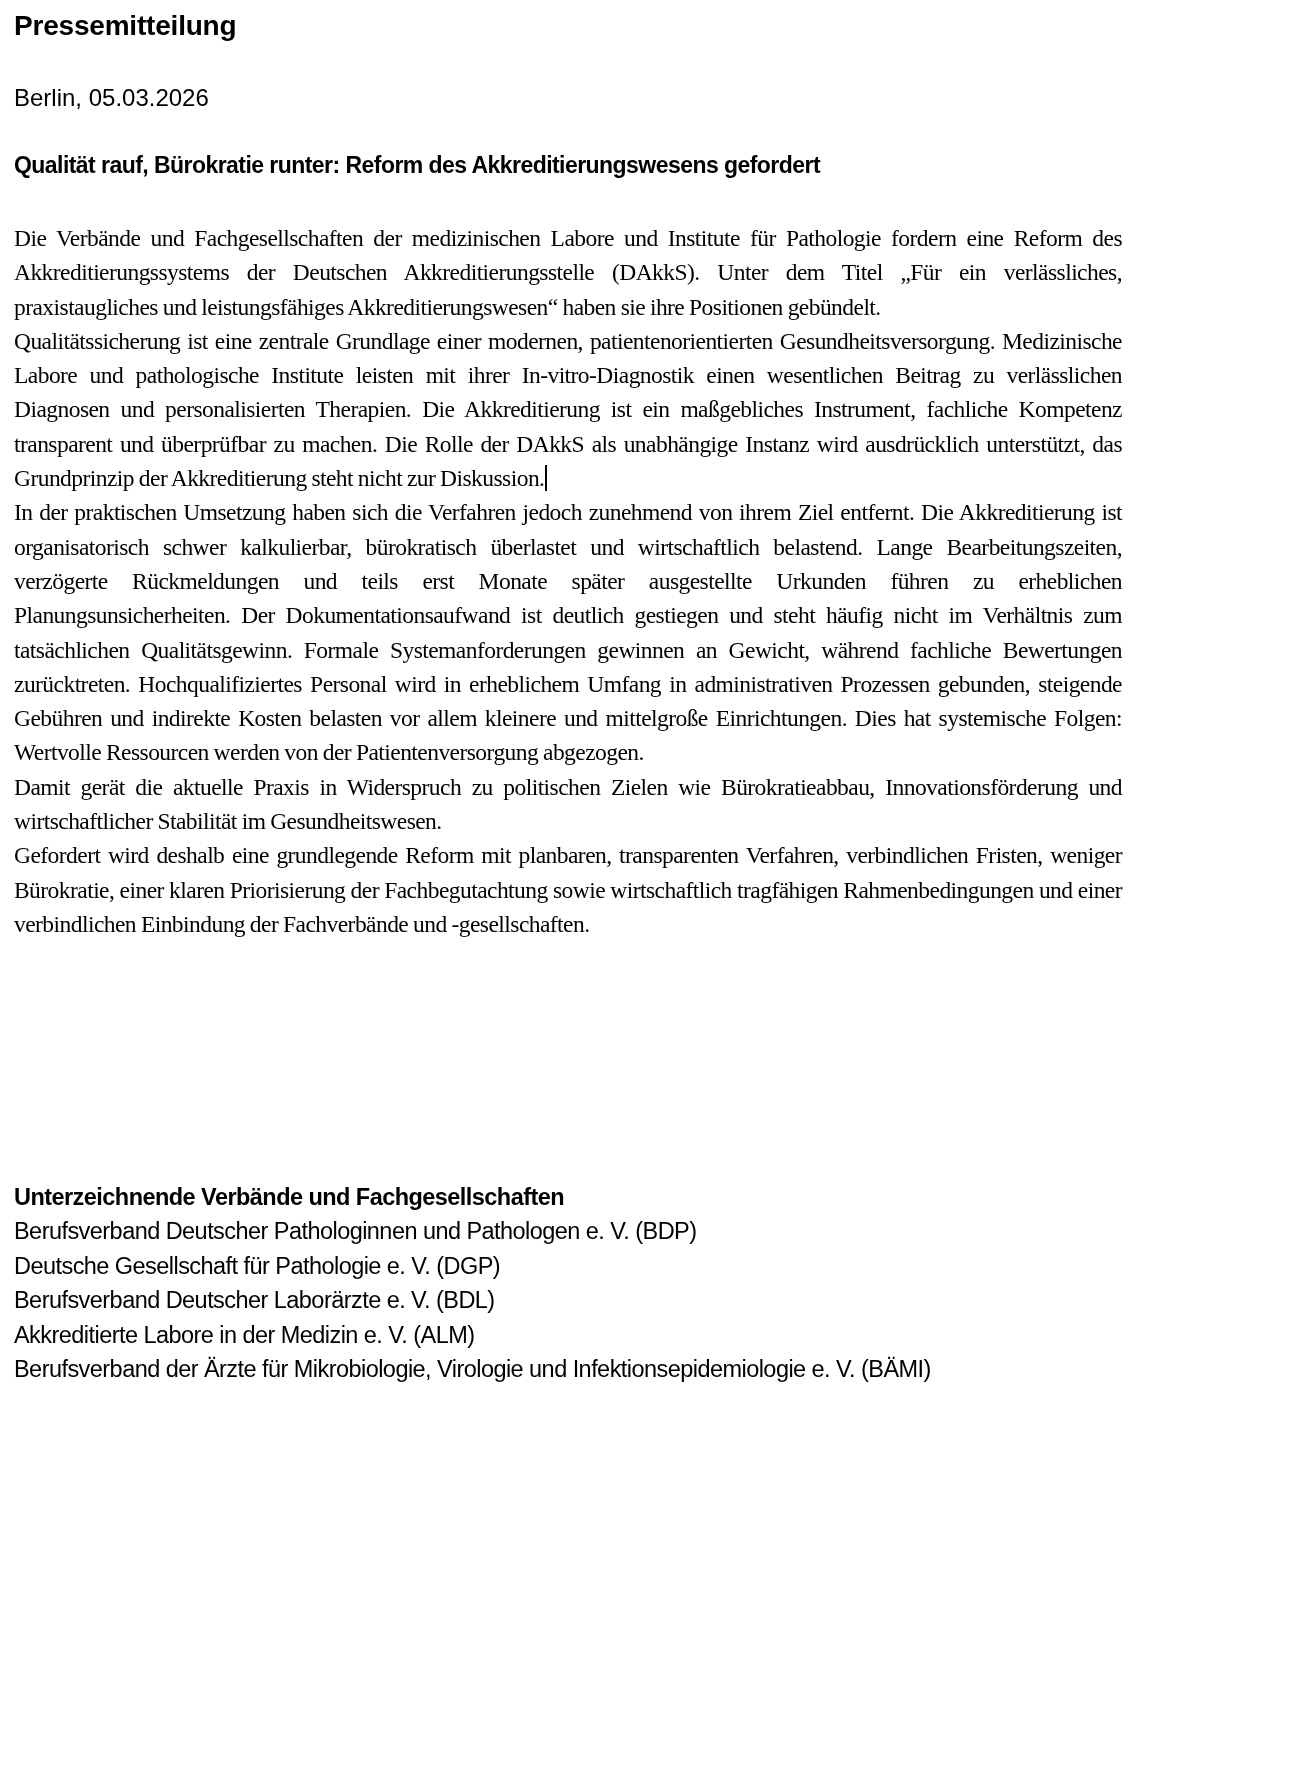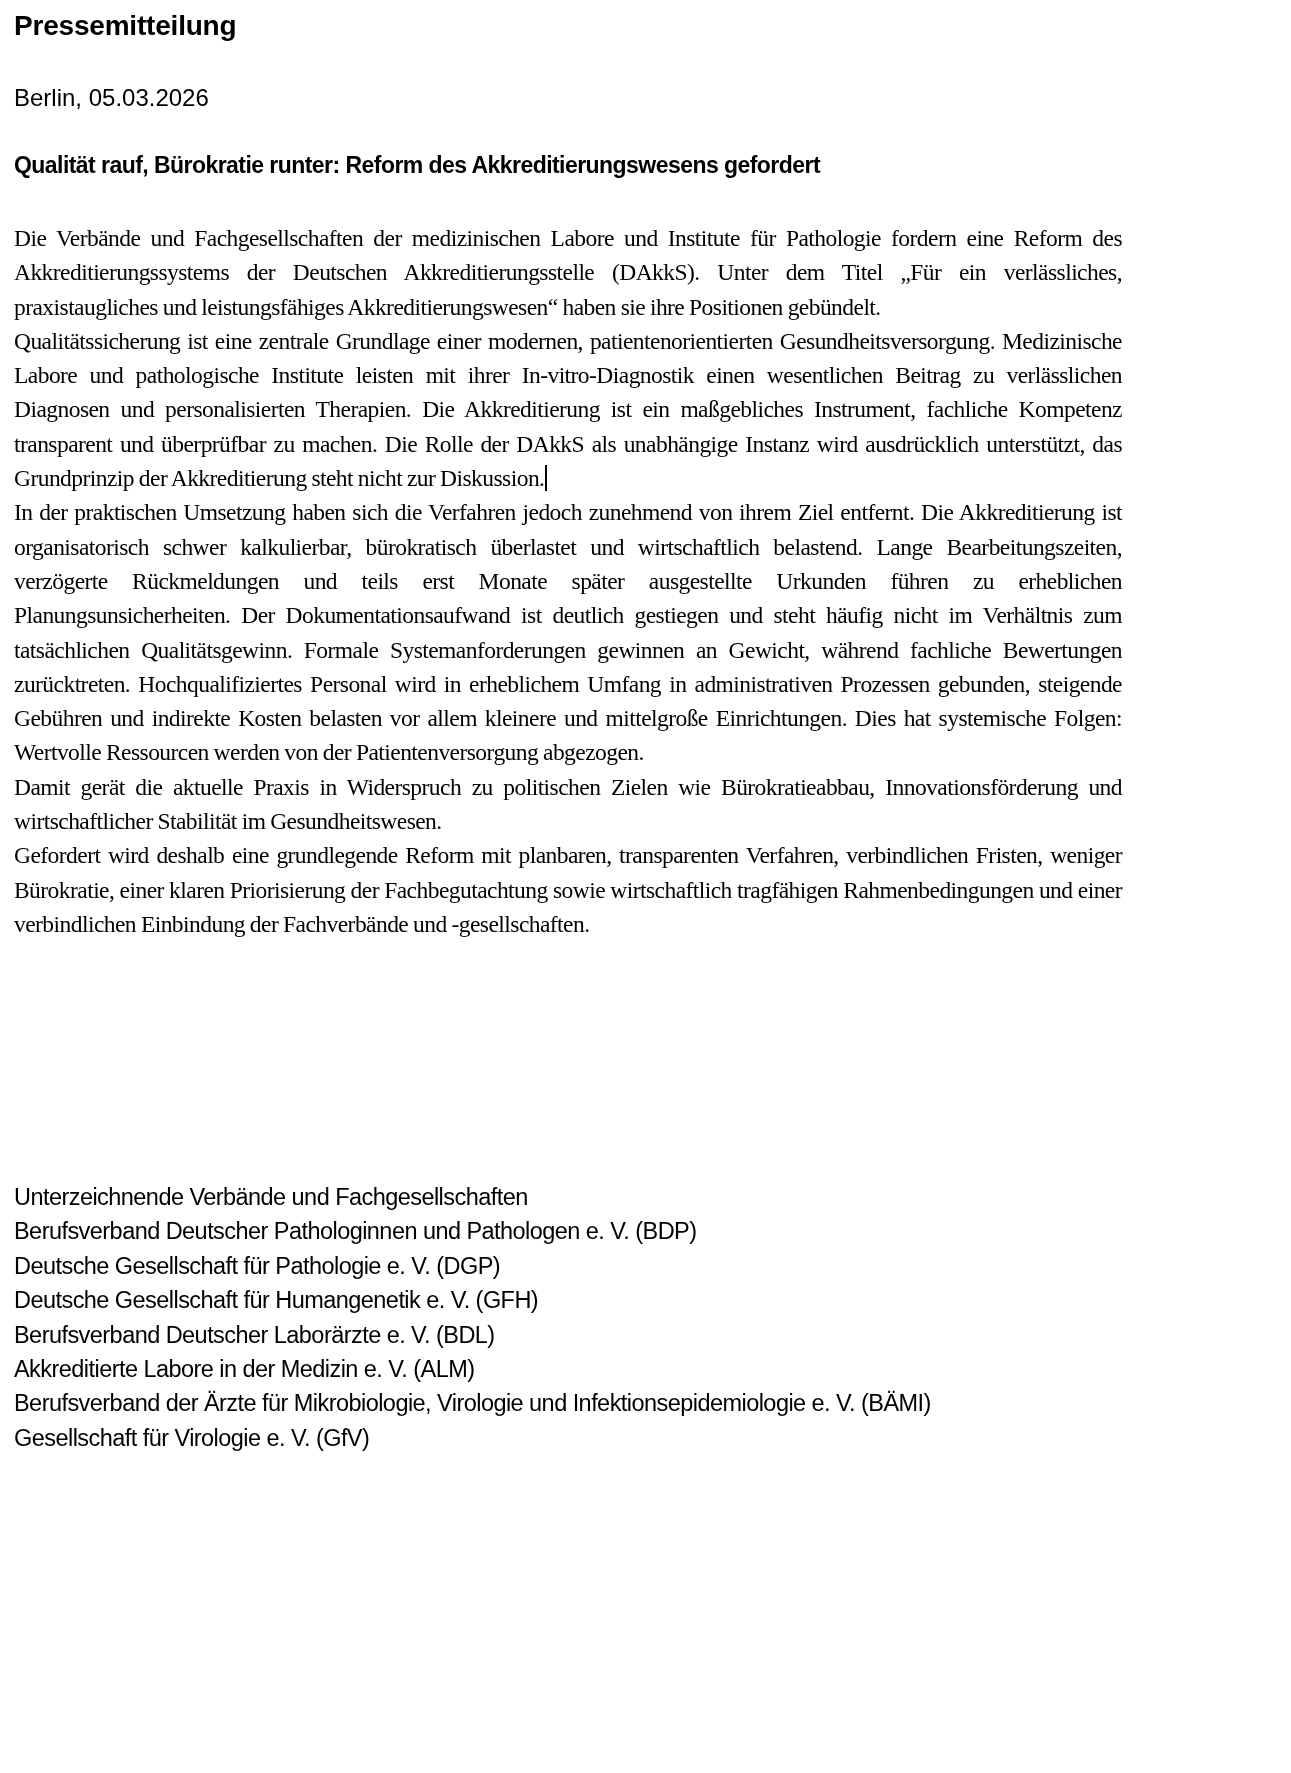--- a/index.html
+++ b/index.html
@@ -73,21 +73,21 @@
   .signers {
     position: absolute;
     left: 0;
     top: 1180px;
     font-size: 23.5px;
     line-height: 34.4px;
     letter-spacing: -0.55px;
     white-space: nowrap;
   }
   .signers-heading {
-    font-weight: normal;
+    font-weight: bold;
   }
   .signers ul {
     list-style: none;
     margin: 0;
     padding: 0;
   }
 </style>
 </head>
 <body>
 
@@ -102,20 +102,18 @@
     <p>In der praktischen Umsetzung haben sich die Verfahren jedoch zunehmend von ihrem Ziel entfernt. Die Akkreditierung ist organisatorisch schwer kalkulierbar, bürokratisch überlastet und wirtschaftlich belastend. Lange Bearbeitungszeiten, verzögerte Rückmeldungen und teils erst Monate später ausgestellte Urkunden führen zu erheblichen Planungsunsicherheiten. Der Dokumentationsaufwand ist deutlich gestiegen und steht häufig nicht im Verhältnis zum tatsächlichen Qualitätsgewinn. Formale Systemanforderungen gewinnen an Gewicht, während fachliche Bewertungen zurücktreten. Hochqualifiziertes Personal wird in erheblichem Umfang in administrativen Prozessen gebunden, steigende Gebühren und indirekte Kosten belasten vor allem kleinere und mittelgroße Einrichtungen. Dies hat systemische Folgen: Wertvolle Ressourcen werden von der Patientenversorgung abgezogen.</p>
     <p>Damit gerät die aktuelle Praxis in Widerspruch zu politischen Zielen wie Bürokratieabbau, Innovationsförderung und wirtschaftlicher Stabilität im Gesundheitswesen.</p>
     <p>Gefordert wird deshalb eine grundlegende Reform mit planbaren, transparenten Verfahren, verbindlichen Fristen, weniger Bürokratie, einer klaren Priorisierung der Fachbegutachtung sowie wirtschaftlich tragfähigen Rahmenbedingungen und einer verbindlichen Einbindung der Fachverbände und -gesellschaften.</p>
   </div>
 
   <div class="signers">
     <div class="signers-heading">Unterzeichnende Verbände und Fachgesellschaften</div>
     <ul>
       <li>Berufsverband Deutscher Pathologinnen und Pathologen e. V. (BDP)</li>
       <li>Deutsche Gesellschaft für Pathologie e. V. (DGP)</li>
-      <li>Deutsche Gesellschaft für Humangenetik e. V. (GFH)</li>
       <li>Berufsverband Deutscher Laborärzte e. V. (BDL)</li>
       <li>Akkreditierte Labore in der Medizin e. V. (ALM)</li>
       <li>Berufsverband der Ärzte für Mikrobiologie, Virologie und Infektionsepidemiologie e. V. (BÄMI)</li>
-      <li>Gesellschaft für Virologie e. V. (GfV)</li>
     </ul>
   </div>
 </div>
 
 </body></html>

